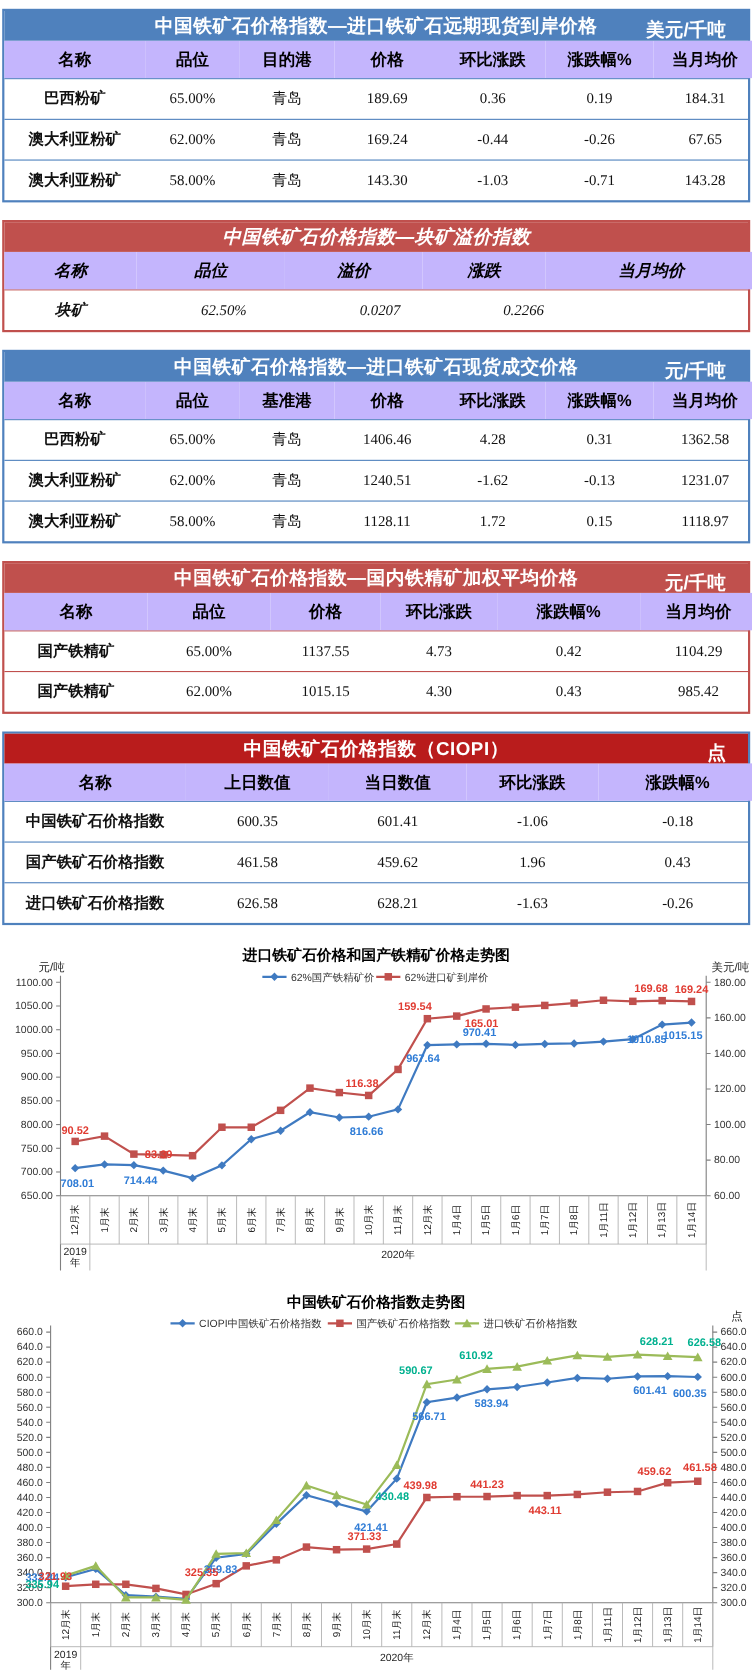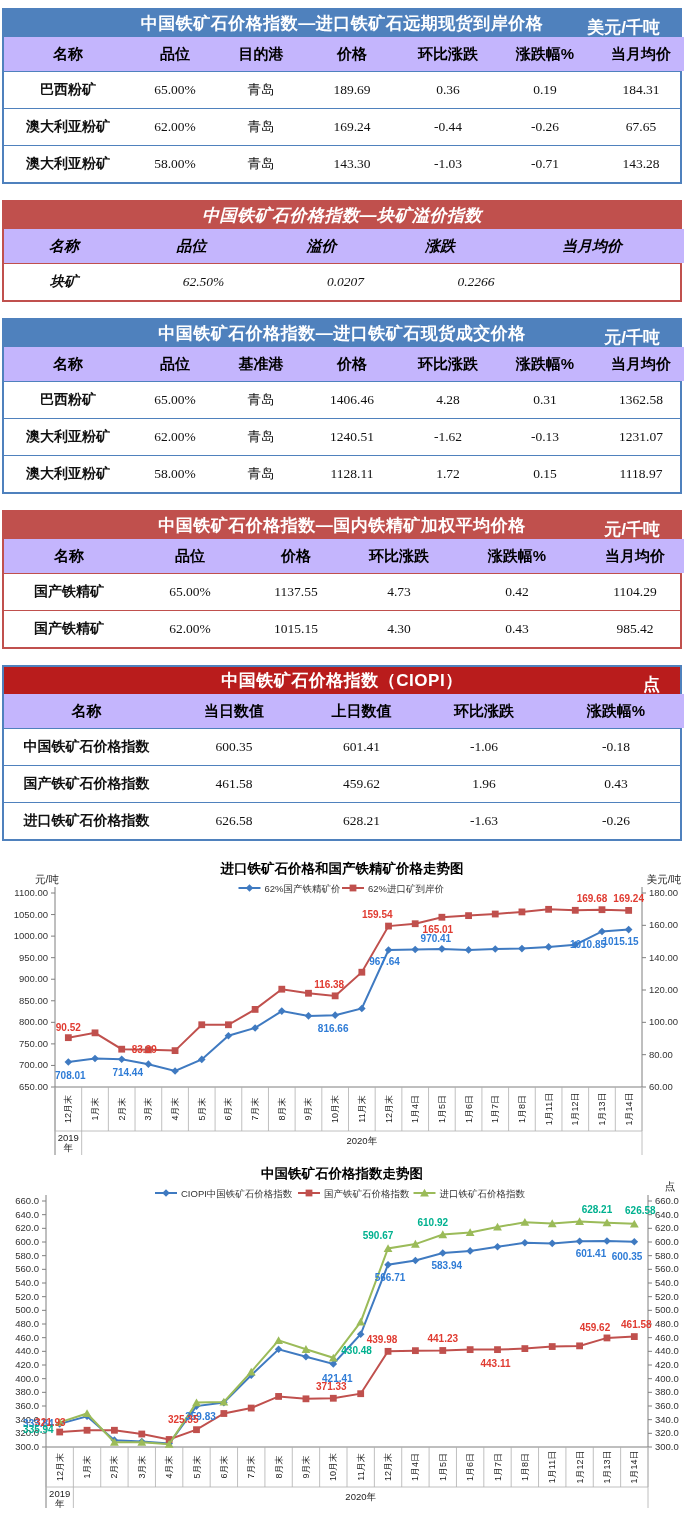--- a/index.html
+++ b/index.html
@@ -12,21 +12,21 @@
   .titlebar .t{width:100%;text-align:center;letter-spacing:.5px}
   .titlebar .u{position:absolute;right:20px;top:6px}
   .row{display:grid}
   .row>div{display:flex;align-items:center;justify-content:center;overflow:hidden}
   .hd>div{font-weight:bold;font-size:15px;height:34px;background:#c4b5fd}
   .dr{border-top-style:solid;border-top-width:1px}
   .dr>div{font-size:13.5px;height:36px;font-family:"Liberation Serif",serif;color:#111}
   .dr>div.nm{font-weight:bold;font-family:"Liberation Sans",sans-serif;font-size:14px}
   #charts svg{display:block;margin:0 auto}
   .chart1wrap{margin-top:0}
-  .chart2wrap{margin-top:4px}
+  .chart2wrap{margin-top:14px}
 </style>
 </head>
 <body>
 
 <div id="tables">
     <div class="tbl" style="border-color: rgb(79, 129, 189);">
       <div class="titlebar" style="background: rgb(79, 129, 189);">
         <span class="t">中国铁矿石价格指数—进口铁矿石远期现货到岸价格</span>
         <span class="u">美元/千吨</span>
       </div>
@@ -157,22 +157,22 @@
         <div>985.42</div>
       </div>
     </div>
     <div class="tbl" style="border-color: rgb(79, 129, 189);">
       <div class="titlebar" style="background: #b91c1c;">
         <span class="t">中国铁矿石价格指数（CIOPI）</span>
         <span class="u">点</span>
       </div>
       <div class="row hd" style="grid-template-columns: 165px 130px 125px 120px 144px;">
         <div>名称</div>
+        <div>上日数值</div>
         <div>当日数值</div>
-        <div>上日数值</div>
         <div>环比涨跌</div>
         <div>涨跌幅%</div>
       </div>
       <div class="row dr" style="grid-template-columns: 165px 130px 125px 120px 144px; border-top-color: rgb(79, 129, 189);">
         <div class="nm">中国铁矿石价格指数</div>
         <div>600.35</div>
         <div>601.41</div>
         <div>-1.06</div>
         <div>-0.18</div>
       </div>

